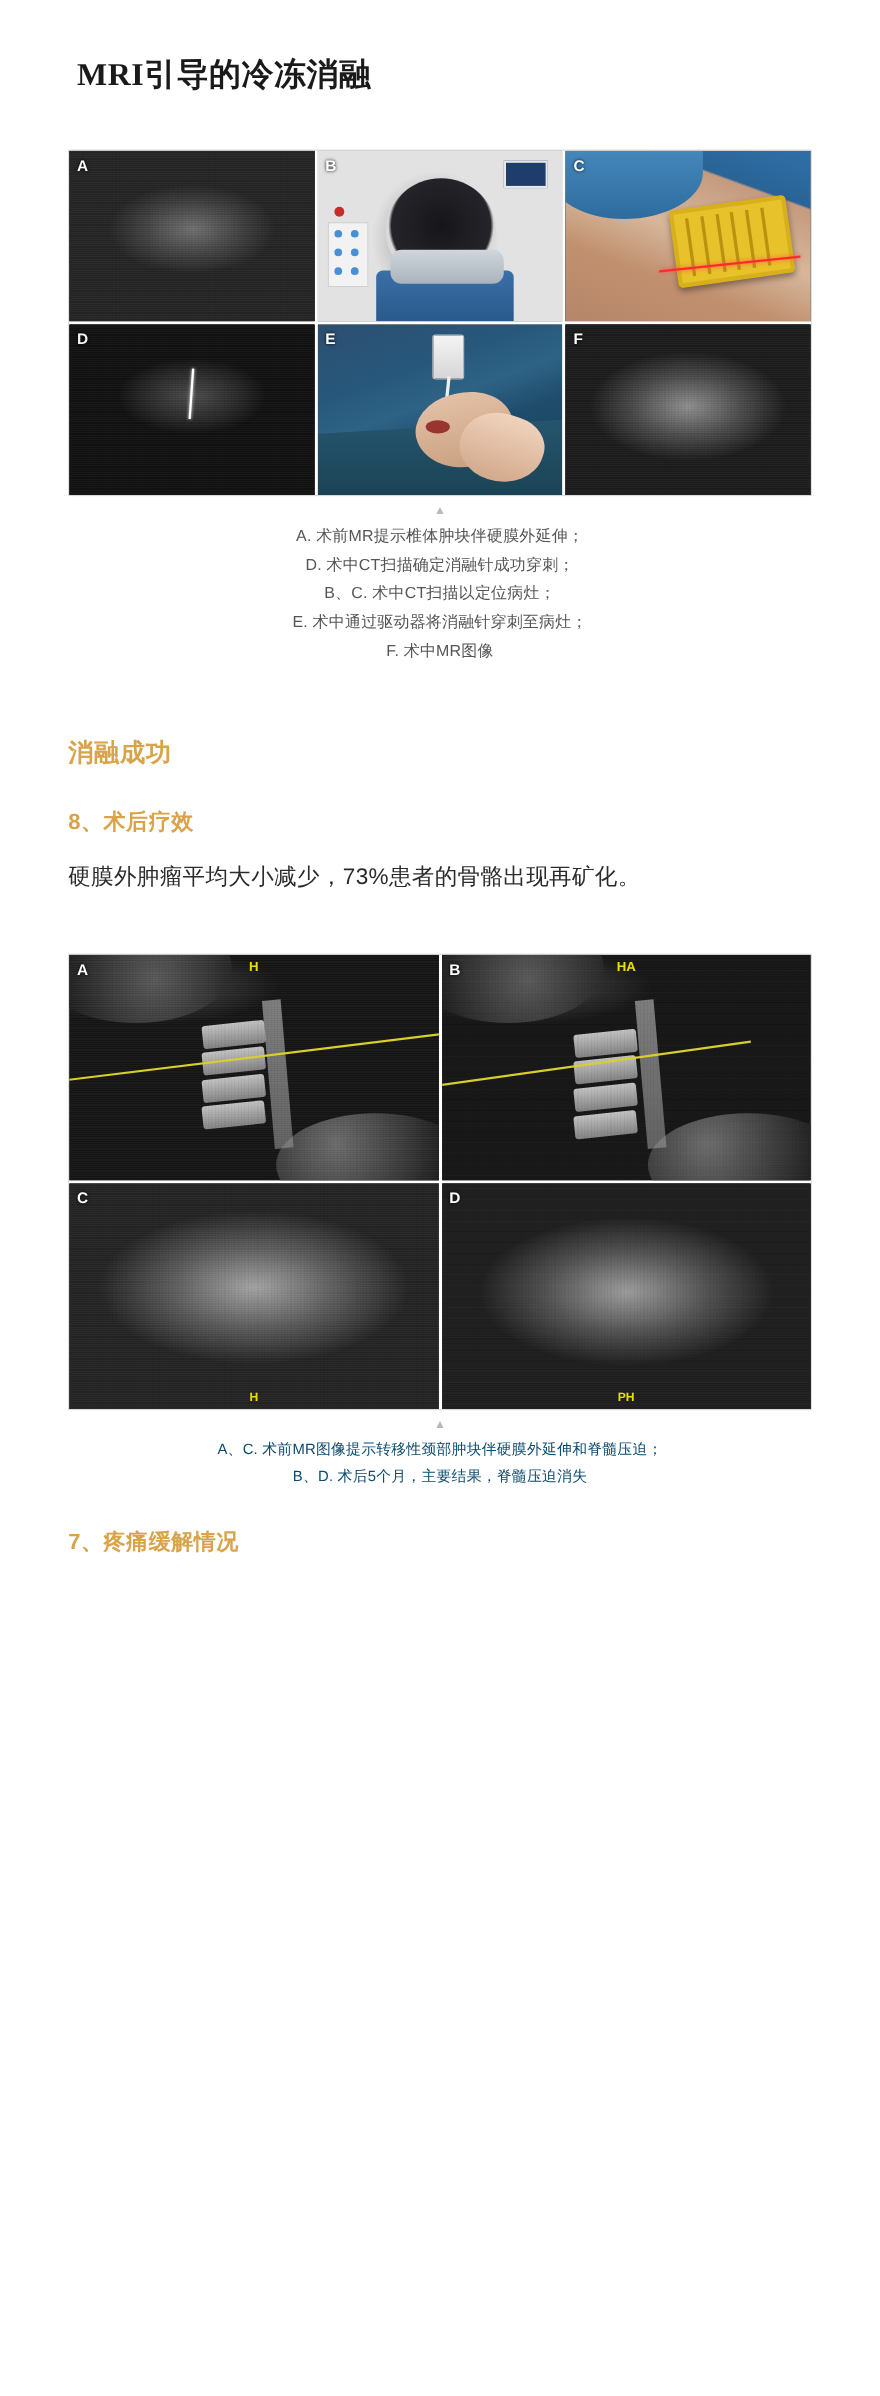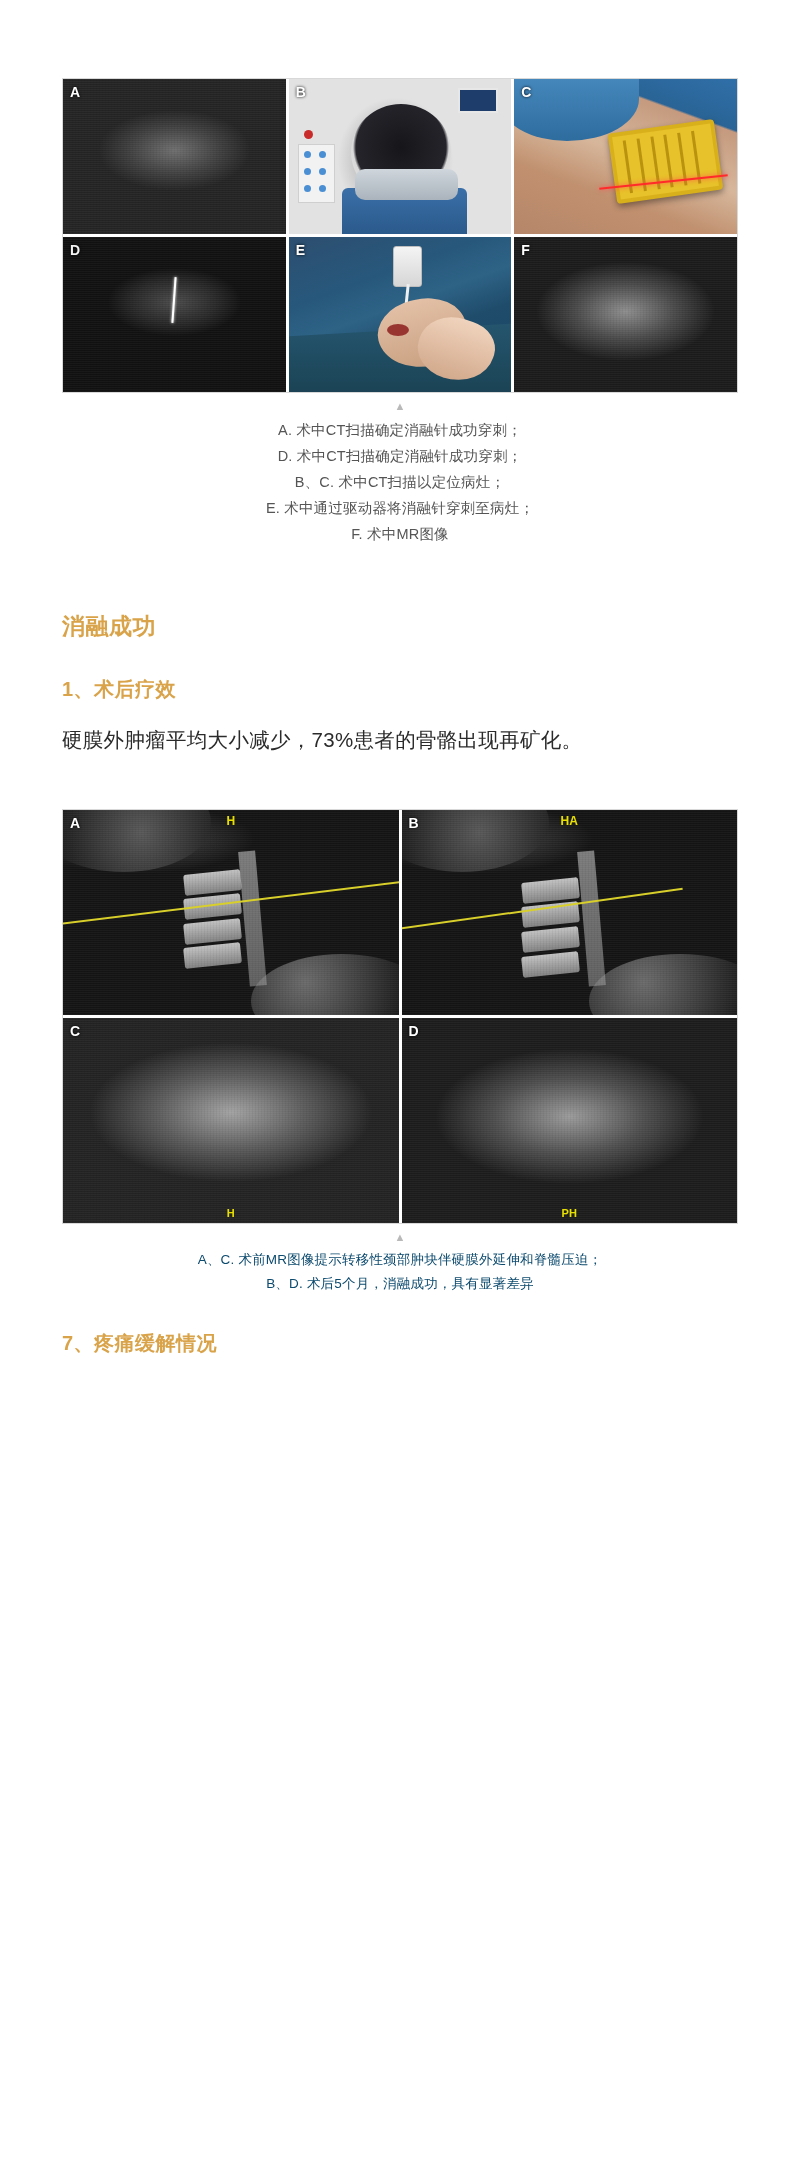--- a/index.html
+++ b/index.html
@@ -392,20 +392,21 @@
     margin-top: 16px;
     letter-spacing: .3px;
   }
   .spacer-32 { height: 32px; }
 </style>
 </head>
 <body>
 
 <div class="page">
 
+  <h1 class="article-title">MRI引导的冷冻消融</h1>
 
   <div class="figure-block">
     <div class="grid grid-3x2">
 
       <div class="cell">
         <div class="mri-axial"></div>
         <div class="grain"></div>
         <span class="tag">A</span>
       </div>
 
@@ -467,31 +468,31 @@
         <div class="mri-axial2"></div>
         <div class="grain"></div>
         <span class="tag">F</span>
       </div>
 
     </div>
 
     <div class="caret">▲</div>
 
     <div class="caption">
-      <div>A. 术中CT扫描确定消融针成功穿刺；</div>
+      <div>A. 术前MR提示椎体肿块伴硬膜外延伸；</div>
       <div>D. 术中CT扫描确定消融针成功穿刺；</div>
       <div>B、C. 术中CT扫描以定位病灶；</div>
       <div>E. 术中通过驱动器将消融针穿刺至病灶；</div>
       <div>F. 术中MR图像</div>
     </div>
   </div>
 
   <h2 class="h2">消融成功</h2>
 
-  <h3 class="h3">1、术后疗效</h3>
+  <h3 class="h3">8、术后疗效</h3>
   <p class="body-text">硬膜外肿瘤平均大小减少，73%患者的骨骼出现再矿化。</p>
 
   <div class="figure-block">
     <div class="grid grid-2x2">
 
       <div class="cell">
         <div class="mri-sag">
           <div class="skull"></div>
           <div class="shoulder"></div>
           <div class="vert" style="top:30%"></div>
@@ -535,20 +536,20 @@
         <span class="tag">D</span>
         <span class="marker-b">PH</span>
       </div>
 
     </div>
 
     <div class="caret">▲</div>
 
     <div class="caption small">
       <div>A、C. 术前MR图像提示转移性颈部肿块伴硬膜外延伸和脊髓压迫；</div>
-      <div>B、D. 术后5个月，消融成功，具有显著差异</div>
+      <div>B、D. 术后5个月，主要结果，脊髓压迫消失</div>
     </div>
   </div>
 
   <h3 class="h3">7、疼痛缓解情况</h3>
 
   <div class="spacer-32"></div>
 </div>
 
 </body></html>

